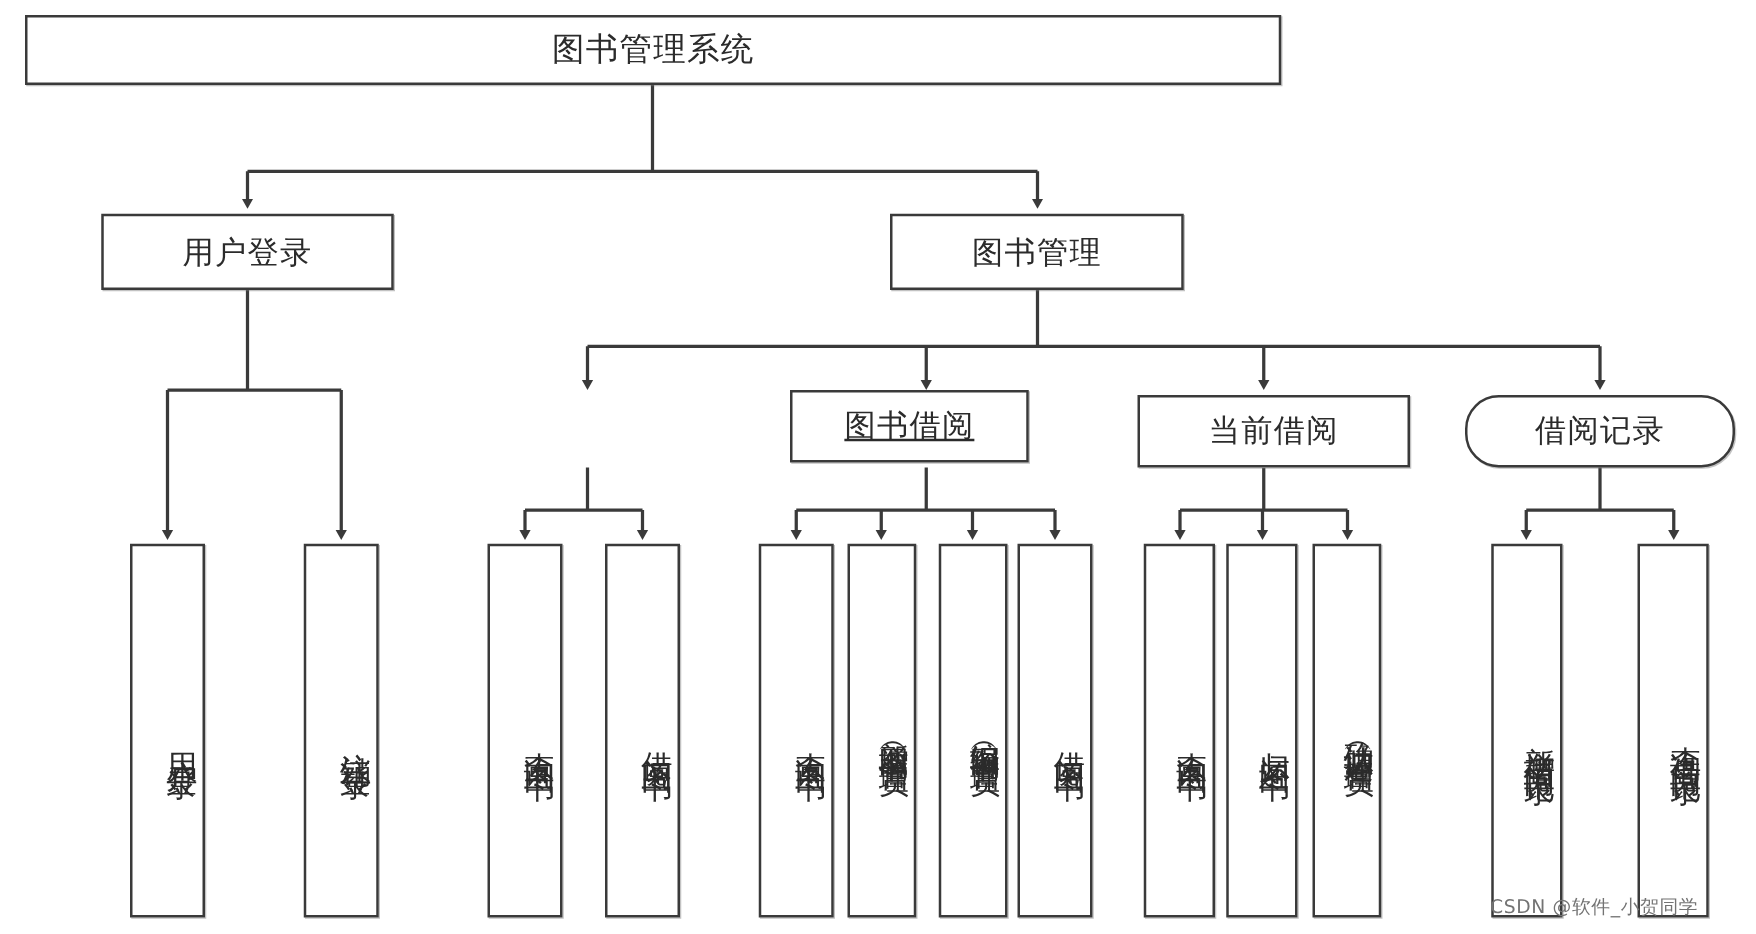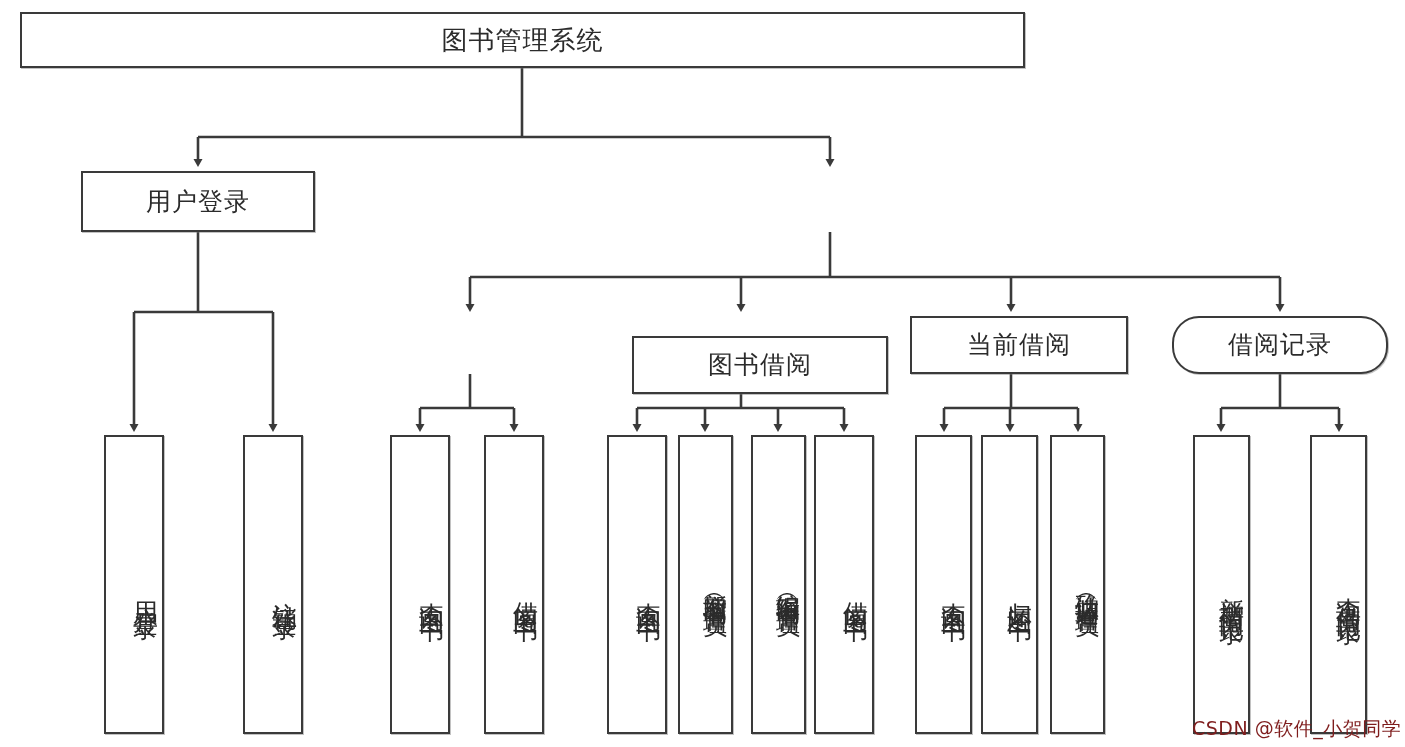--- a/index.html
+++ b/index.html
@@ -54,22 +54,22 @@
     letter-spacing: 5px;
     padding-top: 14px;
   }
   .node.v.tall {
     padding-top: 6px;
     letter-spacing: 3px;
     font-size: 24px;
   }
   .watermark {
     position: absolute;
-    color: #7f1d1d;
-    font-size: 19px;
+    color: #737373;
+    font-size: 15px;
     letter-spacing: 0.5px;
     white-space: nowrap;
     user-select: none;
   }
 </style>
 </head>
 <body>
 
 <div id="canvas">
 
@@ -119,22 +119,23 @@
       <path d="M1280,374 L1280,408"></path>
       <path d="M1221,408 L1339,408"></path>
       <path d="M1221,408 L1221,428" marker-end="url(#arrow)"></path>
       <path d="M1339,408 L1339,428" marker-end="url(#arrow)"></path>
     </g>
   </svg>
 
   <div class="node h root" style="left:20px; top:12px; width:1005px; height:56px;">图书管理系统</div>
 
   <div class="node h" style="left:81px; top:171px; width:234px; height:61px;">用户登录</div>
+  <div class="node h" style="left:712px; top:171px; width:235px; height:61px;">图书管理</div>
 
-  <div class="node h" style="left:632px; top:336px; width:256px; height:58px;">图书借阅</div>
+  <div class="node h" style="left:632px; top:312px; width:191px; height:58px;text-decoration:underline;">图书借阅</div>
   <div class="node h" style="left:910px; top:316px; width:218px; height:58px;">当前借阅</div>
   <div class="node h" style="left:1172px; top:316px; width:216px; height:58px;border-radius:27px;">借阅记录</div>
 
   <div class="node v" style="left:104px; top:435px; width:60px; height:299px;">用户登录</div>
   <div class="node v" style="left:243px; top:435px; width:60px; height:299px;">注销登录</div>
 
   <div class="node v" style="left:390px; top:435px; width:60px; height:299px;">查询图书</div>
   <div class="node v" style="left:484px; top:435px; width:60px; height:299px;">借阅图书</div>
 
   <div class="node v" style="left:607px; top:435px; width:60px; height:299px;">查询图书</div>

